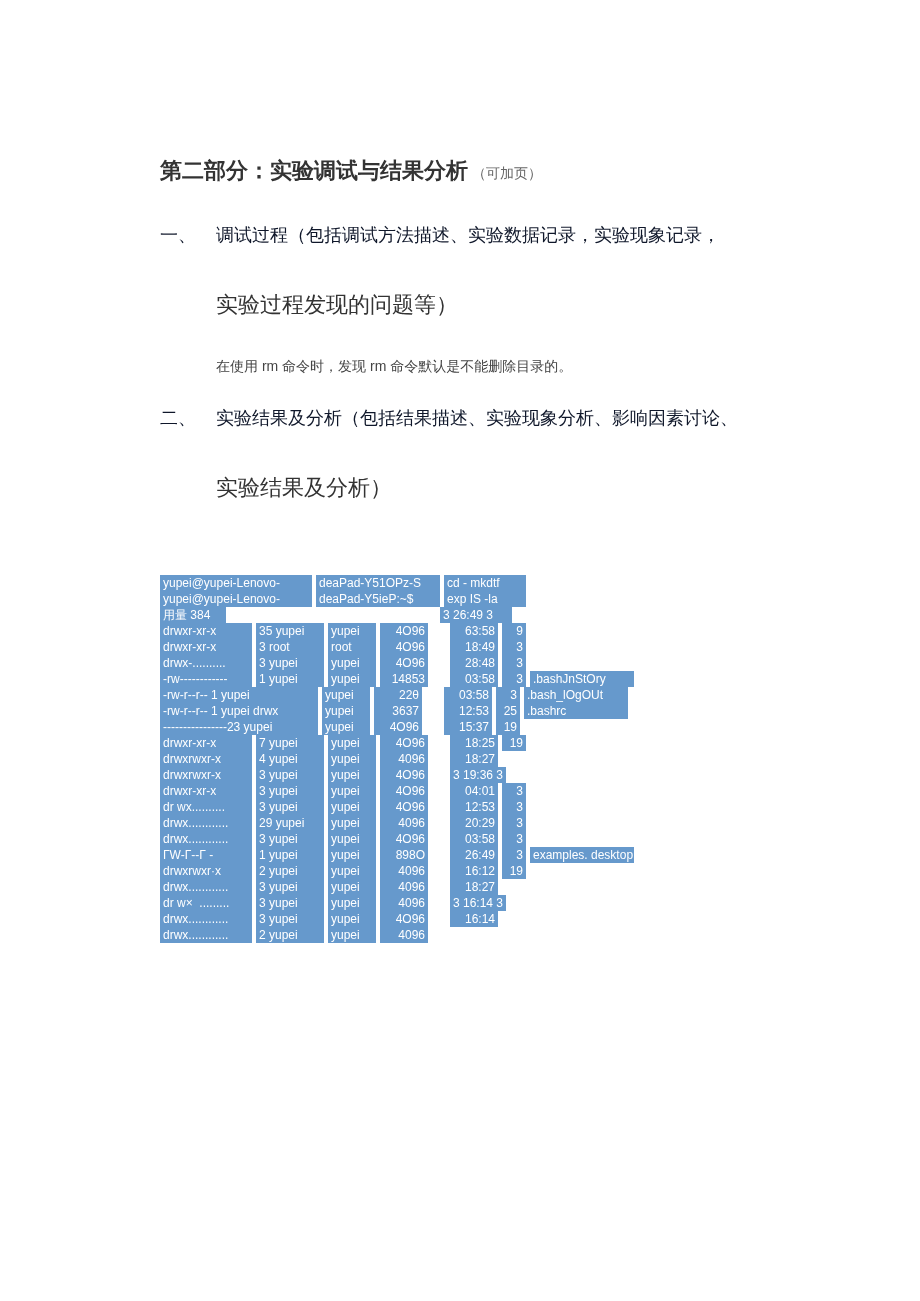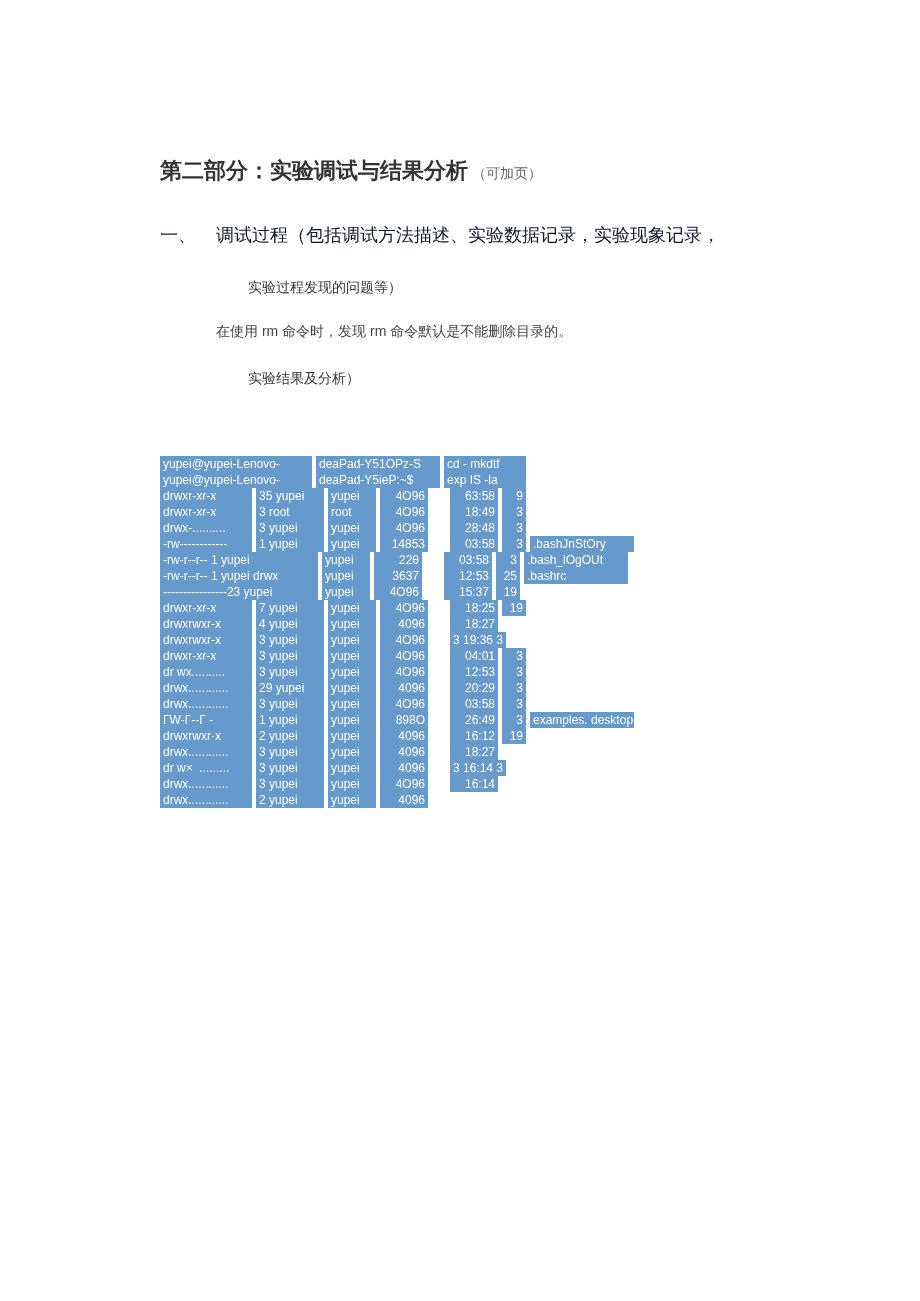--- a/index.html
+++ b/index.html
@@ -2,21 +2,21 @@
 <html><head>
 <meta charset="utf-8">
 <style>
   html,body{margin:0;padding:0;background:#fff;font-family:"Microsoft YaHei","PingFang SC",Arial,sans-serif;color:#333}
   .page{width:920px;min-height:1301px;box-sizing:border-box;padding:140px 130px 40px 160px}
   .h-title{font-size:22px;font-weight:700;color:#333;margin:16px 0 28px 0}
   .h-title .sub{font-size:14px;font-weight:400;color:#666;margin-left:4px}
   .sec{font-size:18px;color:#0f172a;line-height:2.4;margin:0 0 10px 0}
   .sec .num{display:inline-block;width:56px;vertical-align:top}
   .sec .body{display:inline-block;width:540px;vertical-align:top}
-  .indent-line{margin-left:88px;font-size:14px;line-height:2.4}
+  .indent-line{margin-left:56px;font-size:22px;line-height:2.4}
   .note{margin-left:56px;font-size:14px;color:#444;line-height:1.8;margin-bottom:18px}
   .note .mono{font-family:Arial,sans-serif}
   .term-wrap{margin-top:60px}
   .term{font-family:Arial,"Microsoft YaHei",sans-serif;font-size:12px;line-height:16px;color:#fff}
   .term .row{display:flex;white-space:pre}
   .term .cell{background:#6699cc;padding:0 3px;margin-right:4px}
   .c1{width:86px}
   .c1b{width:62px}
   .c2b{width:42px}
   .c4{width:98px}
@@ -33,26 +33,30 @@
 
   <p class="sec">
     <span class="num">一、</span><span class="body">调试过程（包括调试方法描述、实验数据记录，实验现象记录，</span>
   </p>
   <p class="indent-line">实验过程发现的问题等）</p>
 
   <p class="note">
     <span>在使用 </span><span class="mono">rm</span><span> 命令时，发现 </span><span class="mono">rm</span><span> 命令默认是不能删除目录的。</span>
   </p>
 
+  <p class="sec">
+    <span class="num">二、</span><span class="body">实验结果及分析（包括结果描述、实验现象分析、影响因素讨论、</span>
+  </p>
   <p class="indent-line">实验结果及分析）</p>
 
   <div class="term-wrap">
     <div class="term" id="term">
         <div class="row"><span class="cell" style="width: 146px;">yupei@yupei-Lenovo-</span><span class="cell" style="width: 118px;">deaPad-Y51OPz-S</span><span class="cell" style="width: 76px;">cd - mkdtf</span></div>
         <div class="row"><span class="cell" style="width: 146px;">yupei@yupei-Lenovo-</span><span class="cell" style="width: 118px;">deaPad-Y5ieP:~$</span><span class="cell" style="width: 76px;">exp IS -la</span></div>
+        <div class="row"><span class="cell" style="width: 60px;">用量 384</span><span class="plain" style="display: inline-block; width: 210px;"> </span><span class="cell" style="width: 66px;">3 26:49 3</span></div>
         <div class="row"><span class="cell c1">drwxr-xr-x</span><span class="cell c1b">35 yupei</span><span class="cell c2b">yupei</span><span class="cell c2b" style="text-align: right;">4O96</span><span class="plain" style="display: inline-block; width: 18px;"> </span><span class="cell c2b" style="text-align: right;">63:58</span><span class="cell" style="min-width: 18px; text-align: right;">9</span></div>
         <div class="row"><span class="cell c1">drwxr-xr-x</span><span class="cell c1b">3 root</span><span class="cell c2b">root</span><span class="cell c2b" style="text-align: right;">4O96</span><span class="plain" style="display: inline-block; width: 18px;"> </span><span class="cell c2b" style="text-align: right;">18:49</span><span class="cell" style="min-width: 18px; text-align: right;">3</span></div>
         <div class="row"><span class="cell c1">drwx-..........</span><span class="cell c1b">3 yupei</span><span class="cell c2b">yupei</span><span class="cell c2b" style="text-align: right;">4O96</span><span class="plain" style="display: inline-block; width: 18px;"> </span><span class="cell c2b" style="text-align: right;">28:48</span><span class="cell" style="min-width: 18px; text-align: right;">3</span></div>
         <div class="row"><span class="cell c1">-rw------------</span><span class="cell c1b">1 yupei</span><span class="cell c2b">yupei</span><span class="cell c2b" style="text-align: right;">14853</span><span class="plain" style="display: inline-block; width: 18px;"> </span><span class="cell c2b" style="text-align: right;">03:58</span><span class="cell" style="min-width: 18px; text-align: right;">3</span><span class="cell c4">.bashJnStOry</span></div>
         <div class="row"><span class="cell c1" style="width: 152px;">-rw-r--r-- 1 yupei</span><span class="cell c2b">yupei</span><span class="cell c2b" style="text-align: right;">22θ</span><span class="plain" style="display: inline-block; width: 18px;"> </span><span class="cell c2b" style="text-align: right;">03:58</span><span class="cell" style="min-width: 18px; text-align: right;">3</span><span class="cell c4">.bash_lOgOUt</span></div>
         <div class="row"><span class="cell c1" style="width: 152px;">-rw-r--r-- 1 yupei drwx</span><span class="cell c2b">yupei</span><span class="cell c2b" style="text-align: right;">3637</span><span class="plain" style="display: inline-block; width: 18px;"> </span><span class="cell c2b" style="text-align: right;">12:53</span><span class="cell" style="min-width: 18px; text-align: right;">25</span><span class="cell c4">.bashrc</span></div>
         <div class="row"><span class="cell c1" style="width: 152px;">----------------23 yupei</span><span class="cell c2b">yupei</span><span class="cell c2b" style="text-align: right;">4O96</span><span class="plain" style="display: inline-block; width: 18px;"> </span><span class="cell c2b" style="text-align: right;">15:37</span><span class="cell" style="min-width: 18px; text-align: right;">19</span></div>
         <div class="row"><span class="cell c1">drwxr-xr-x</span><span class="cell c1b">7 yupei</span><span class="cell c2b">yupei</span><span class="cell c2b" style="text-align: right;">4O96</span><span class="plain" style="display: inline-block; width: 18px;"> </span><span class="cell c2b" style="text-align: right;">18:25</span><span class="cell" style="min-width: 18px; text-align: right;">19</span></div>
         <div class="row"><span class="cell c1">drwxrwxr-x</span><span class="cell c1b">4 yupei</span><span class="cell c2b">yupei</span><span class="cell c2b" style="text-align: right;">4096</span><span class="plain" style="display: inline-block; width: 18px;"> </span><span class="cell c2b" style="text-align: right;">18:27</span></div>
         <div class="row"><span class="cell c1">drwxrwxr-x</span><span class="cell c1b">3 yupei</span><span class="cell c2b">yupei</span><span class="cell c2b" style="text-align: right;">4O96</span><span class="plain" style="display: inline-block; width: 18px;"> </span><span class="cell" style="min-width: 18px; text-align: right;">3 19:36 3</span></div>

